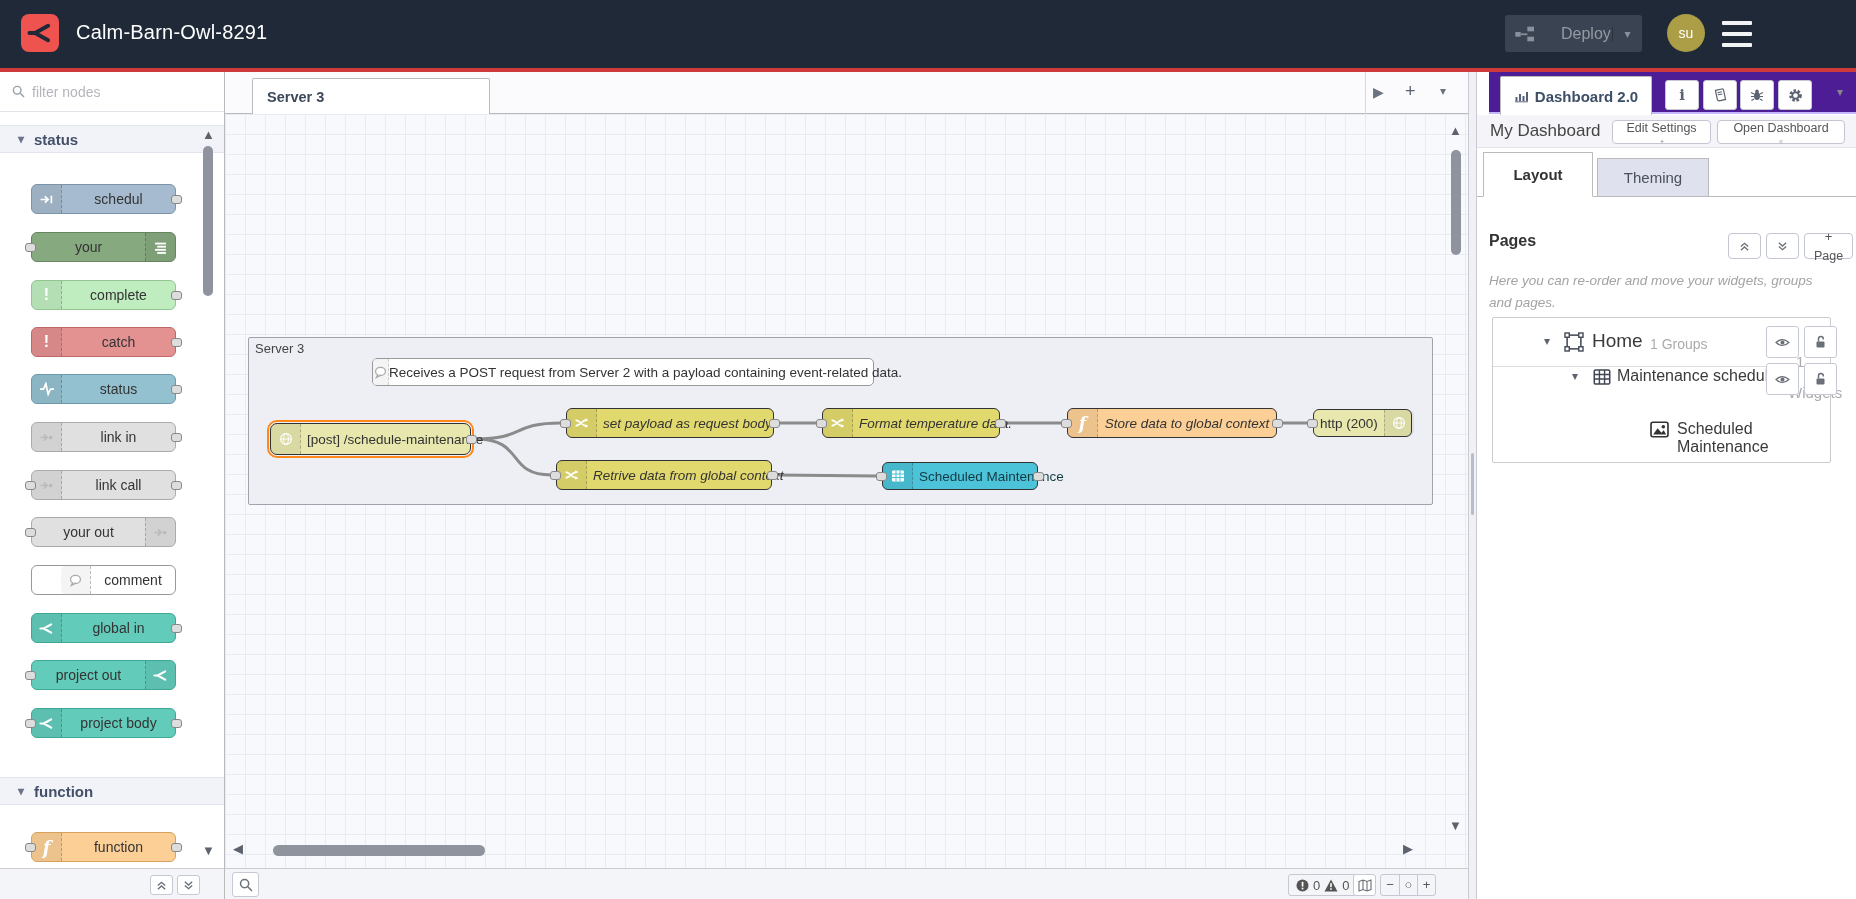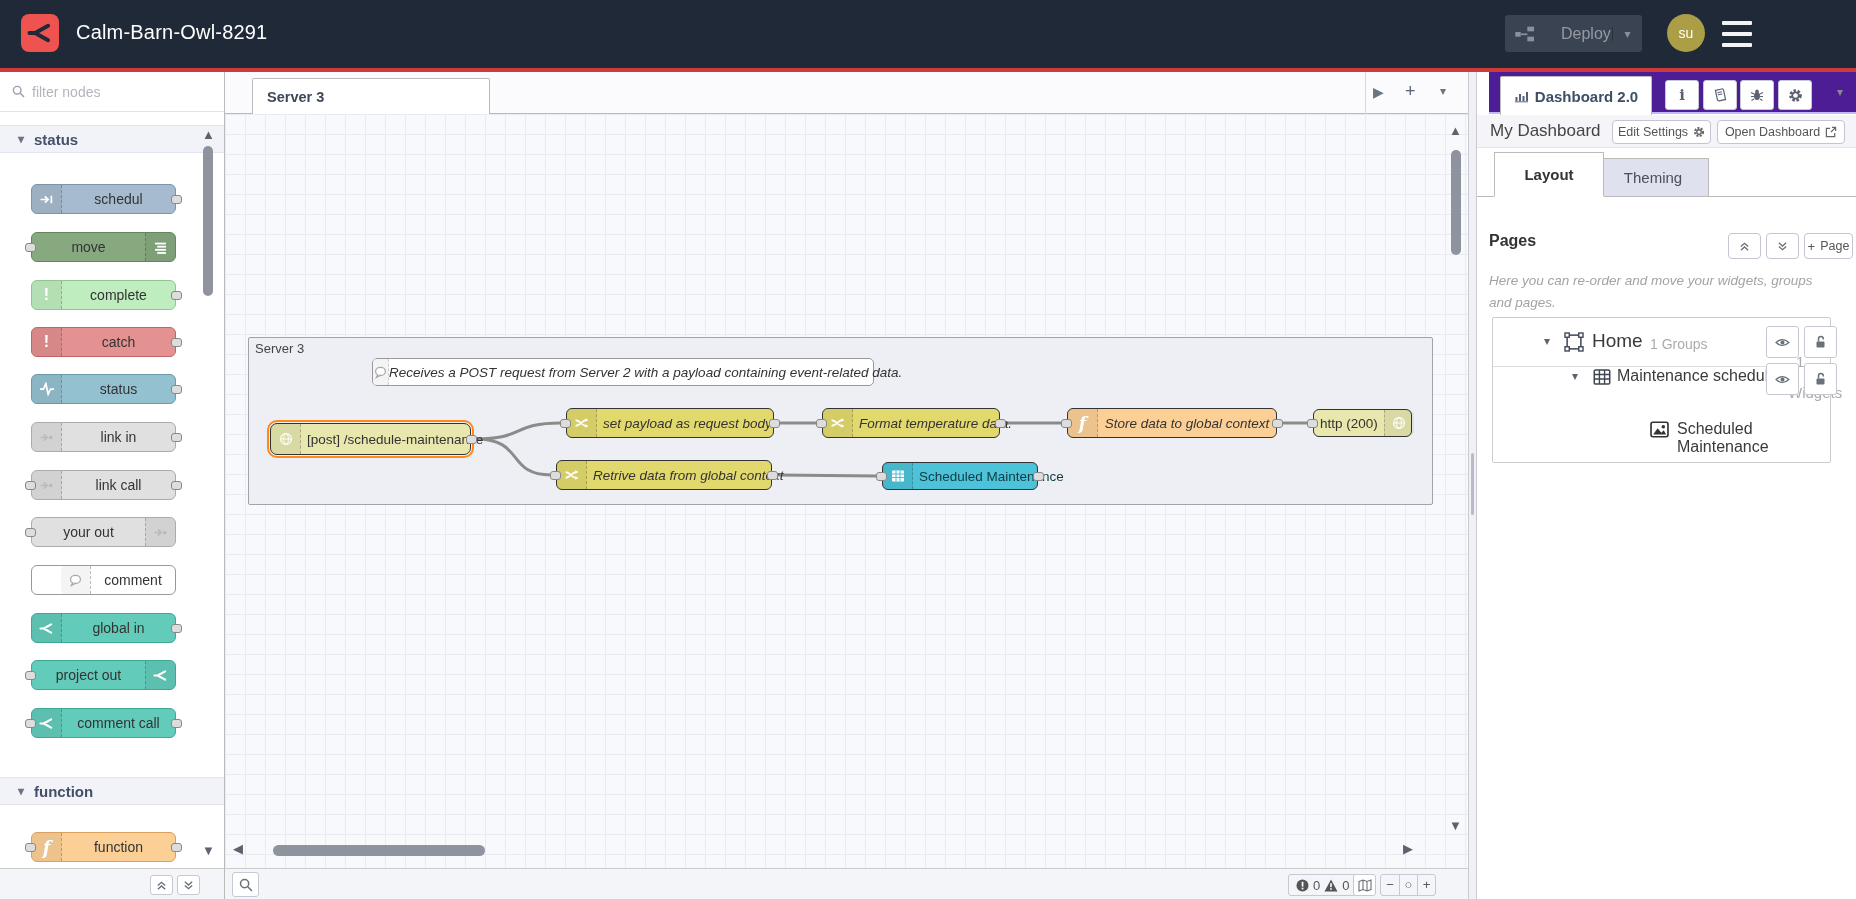--- a/index.html
+++ b/index.html
@@ -60,42 +60,42 @@
     background-size:20px 20px; overflow:hidden; }
   .group { position:absolute; left:23px; top:223px; width:1185px; height:168px; background:#edeff5; border:1px solid #9fa3ad; border-radius:2px; }
   .group-label { position:absolute; left:6px; top:3px; font-size:13px; color:#444; }
   .fnode { position:absolute; height:30px; border:1px solid; border-radius:6px; font-size:13.5px; color:#333; display:flex; align-items:center; cursor:pointer; }
   .fnode .flabel { flex:1; text-align:center; padding:0 6px; white-space:nowrap; }
   .fnode .it { font-style:italic; }
   .fnode .ibox { width:30px; align-self:stretch; background:rgba(0,0,0,0.06); display:flex; align-items:center; justify-content:center; flex:none; }
   .fnode .ibox.l { border-right:1px dashed rgba(0,0,0,0.22); border-radius:5px 0 0 5px; }
   .fnode .ibox.r { border-left:1px dashed rgba(0,0,0,0.22); border-radius:0 5px 5px 0; }
   .fnode.sel { outline:2.5px solid #ff8818; outline-offset:1px; border-radius:7px; }
-  .comment-node { position:absolute; left:147px; top:244px; width:502px; height:28px; background:#fff; border:1px solid #999; border-radius:5px; display:flex; align-items:center; font-size:13.5px; font-style:italic; color:#333; }
+  .comment-node { position:absolute; left:147px; top:244px; width:502px; height:28px; background:#fff; border:1px solid #999; border-radius:5px; display:flex; align-items:center; font-size:13.5px; color:#333; }
   .comment-node .ibox { width:30px; align-self:stretch; background:#f4f4f4; border-right:1px dashed #ccc; border-radius:4px 0 0 4px; display:flex; align-items:center; justify-content:center; }
   .comment-node .clabel { flex:1; text-align:center; white-space:nowrap; }
   .wfooter { position:absolute; left:225px; top:868px; width:1243px; height:31px; background:#f4f5f9; border-top:1px solid #ccc; }
   .statgrp { position:absolute; display:flex; align-items:center; border:1px solid #c6c9d4; border-radius:3px; height:22px; color:#555; font-size:13px; background:transparent; }
   .zcell { width:18px; text-align:center; border-left:1px solid #c6c9d4; cursor:pointer; color:#555; font-size:13px; line-height:20px; }
   .zcell:first-child { border-left:none; }
 
   
   .splitter { position:absolute; left:1468px; top:72px; width:9px; height:827px; background:#f1f1f5; border-left:1px solid #c9cbd4; border-right:1px solid #c9cbd4; cursor:col-resize; }
   .splitter .thumb { position:absolute; left:2px; top:381px; width:3px; height:62px; background:#b9bcc8; border-radius:2px; }
 
   
   .sidebar { position:absolute; left:1477px; top:72px; width:379px; height:827px; background:#fff; }
   .sb-tabbar { position:absolute; left:12px; top:0; width:100%; height:42px; background:#4c1d95; border-bottom:2px solid #c4b5fd; }
   .sb-tab { position:absolute; left:11px; top:4px; width:152px; height:39px; background:#fff; border:1px solid #bbb; border-bottom:none; border-radius:2px 2px 0 0; display:flex; align-items:center; justify-content:center; gap:6px; font-weight:bold; font-size:15px; color:#3d4f66; cursor:pointer; overflow:hidden; }
   .sb-iconbtn { top:8px; width:34px; height:30px; }
   .myrow { position:absolute; left:0; top:43px; width:100%; height:33px; background:#f5f5f9; border-bottom:1px solid #e2e2ea; }
   .myrow .mtitle { position:absolute; left:13px; top:6px; font-size:17px; color:#444; }
-  .btn { position:absolute; background:#fff; border:1px solid #c3c6d2; border-radius:4px; font-size:12.5px; color:#555; display:flex; align-items:center; justify-content:center; gap:5px; cursor:pointer; }
+  .btn { position:absolute; background:#fff; border:1px solid #c3c6d2; border-radius:4px; font-size:12.5px; color:#555; display:flex; align-items:center; justify-content:center; gap:5px; cursor:pointer;flex-direction:column; }
   .sb-tabs2 { position:absolute; left:0; top:80px; width:100%; height:45px; border-bottom:1px solid #bbb; background:#fff; }
-  .tab-layout { position:absolute; left:17px; top:0px; width:110px; height:45px; background:#fff; border:1px solid #bbb; border-bottom:1px solid #fff; z-index:2; display:flex; align-items:center; justify-content:center; font-weight:bold; font-size:15px; color:#333; cursor:pointer; }
+  .tab-layout { position:absolute; left:6px; top:0px; width:110px; height:45px; background:#fff; border:1px solid #bbb; border-bottom:1px solid #fff; z-index:2; display:flex; align-items:center; justify-content:center; font-weight:bold; font-size:15px; color:#333; cursor:pointer; }
   .tab-theming { position:absolute; left:120px; top:6px; width:112px; height:39px; background:#dfe2ee; border:1px solid #bbb; display:flex; align-items:center; justify-content:center; font-size:15px; color:#4a4f5b; cursor:pointer; }
   .pages-title { position:absolute; left:12px; top:160px; font-size:16px; font-weight:bold; color:#333; }
   .helptext { position:absolute; left:12px; top:198px; width:345px; font-size:13.5px; font-style:italic; color:#a3a3a3; line-height:22px; }
   .tree { position:absolute; left:15px; top:245px; width:339px; height:146px; border:1px solid #ccc; border-radius:2px; background:#fff; }
   .tree .divider { position:absolute; left:0; top:48px; width:100%; height:1px; background:#ddd; }
   .tchev { color:#5d6470; font-size:12px; }
   .gray { color:#ababab; }
 
   .icon12 { display:inline-block; vertical-align:middle; }
 </style>
@@ -151,21 +151,21 @@
           <svg width="13" height="13" viewBox="0 0 12 12">
             <path d="M0.5 6 h6 M4.5 3.2 L7.5 6 L4.5 8.8 M10.5 2.5 v7" stroke="#fff" stroke-width="1.6" fill="none"></path>
           </svg>
         </span>
       <span class="plabel">schedul</span>
       <span class="port pr"></span>
     </div>
 
     <div class="pnode n-debug" style="top:160px">
       <span class="port pl"></span>
-      <span class="plabel">move</span>
+      <span class="plabel">your</span>
       <span class="ibox r">
           <svg width="13" height="13" viewBox="0 0 12 12">
             <rect x="1" y="1.5" width="10" height="1.7" fill="#fff"></rect>
             <rect x="3" y="4.4" width="8" height="1.7" fill="#fff"></rect>
             <rect x="1" y="7.3" width="10" height="1.7" fill="#fff"></rect>
             <rect x="3" y="10.2" width="8" height="1.7" fill="#fff"></rect>
           </svg>
         </span>
     </div>
 
@@ -259,21 +259,21 @@
         </span>
     </div>
 
     <div class="pnode n-project" style="top:636px">
       <span class="port pl"></span>
       <span class="ibox l">
           <svg width="15" height="15" viewBox="0 0 16 16">
             <path d="M13 3.5 L5 8 L13 12.5 M5 8 H1.5" stroke="#fff" stroke-width="2.2" fill="none" stroke-linecap="round" stroke-linejoin="round"></path>
           </svg>
         </span>
-      <span class="plabel">comment call</span>
+      <span class="plabel">project body</span>
       <span class="port pr"></span>
     </div>
 
     <div class="pal-cat" style="top:705px">
       <span class="chev">▾</span>
       <span>function</span>
     </div>
 
     <div class="pnode n-function" style="top:760px">
       <span class="port pl"></span>

